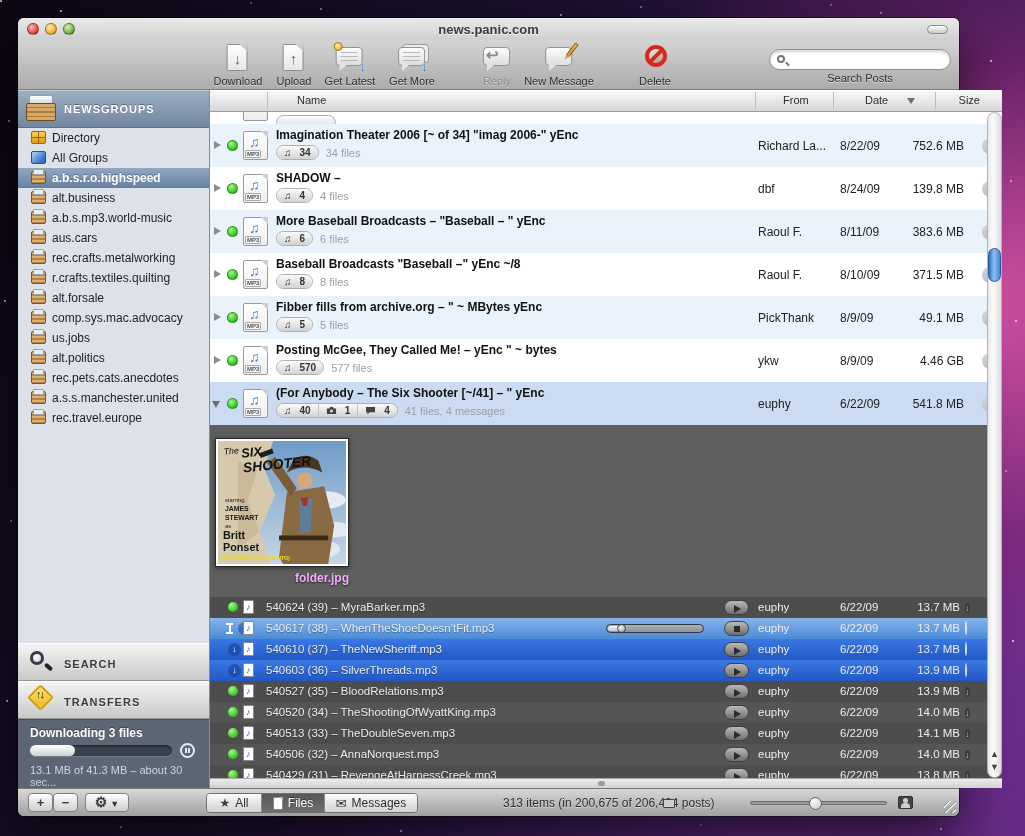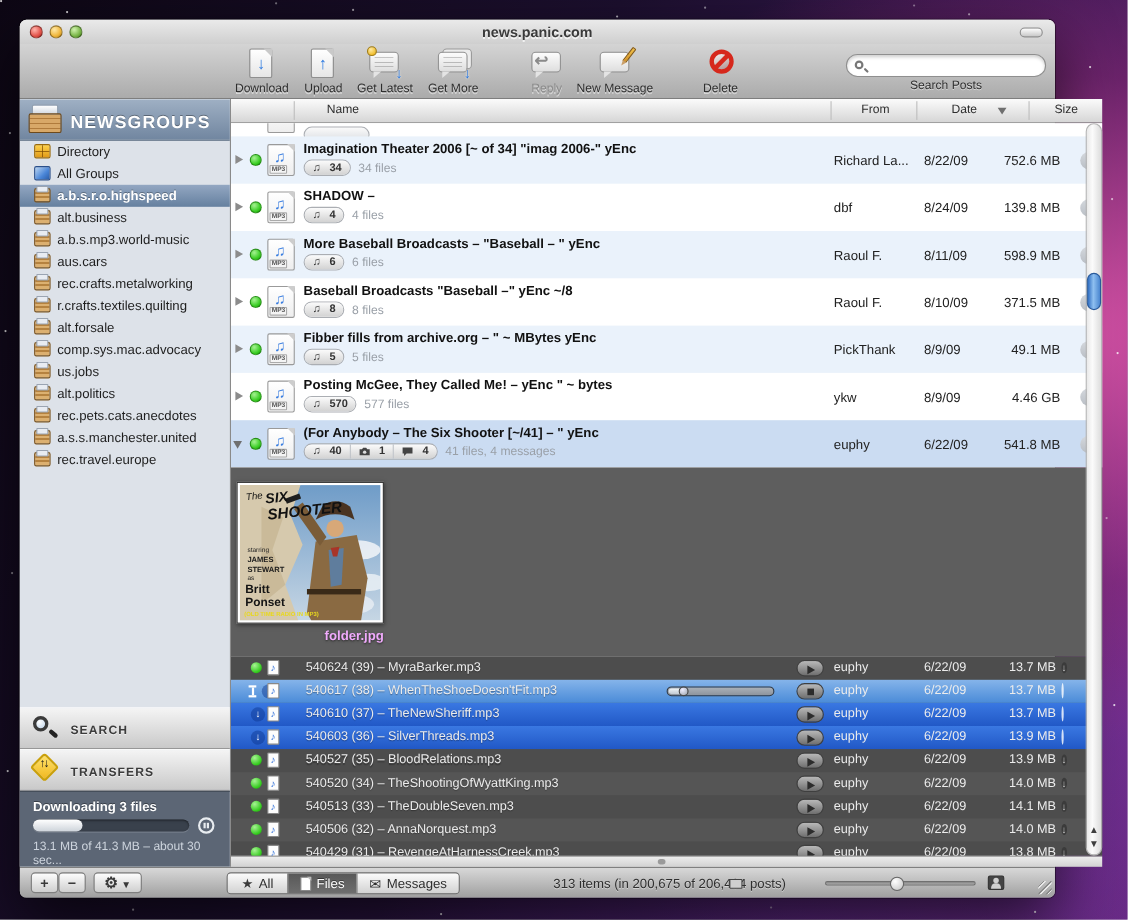--- a/index.html
+++ b/index.html
@@ -51,21 +51,21 @@
 .forbid { position:absolute; left:7px; top:1px; width:22px; height:22px; border-radius:50%; border:4px solid #d6281c; background:linear-gradient(155deg, rgba(255,255,255,.75), rgba(255,180,170,.2) 50%, rgba(120,0,0,.25)); }
 .forbid::after { content:""; position:absolute; left:-1px; top:5px; width:16px; height:4px; background:#d6281c; transform:rotate(-45deg); }
 .searchwrap { position:absolute; right:8px; top:9px; width:182px; }
 .searchfield { width:182px; height:21px; border-radius:11px; background:#fff; border:1px solid #8f8f8f; box-shadow:inset 0 2px 3px rgba(0,0,0,.18); position:relative; }
 .mag { position:absolute; left:7px; top:5px; width:8px; height:8px; border:2px solid #777; border-radius:50%; }
 .mag::after { content:""; position:absolute; left:6px; top:6px; width:5px; height:2px; background:#777; transform:rotate(45deg); border-radius:1px; }
 .searchlabel { text-align:center; margin-top:2px; font-size:11px; color:#2e2e2e; text-shadow:0 1px 0 rgba(255,255,255,.5); }
 
 .sidebar { position:absolute; left:0; top:72px; width:192px; height:698px; background:#dde2e9; border-right:1px solid #8a8a8a; overflow:hidden; }
 .sb-head-news { position:absolute; left:0; top:0; width:100%; height:38px; background:linear-gradient(#9fb0c4,#7186a0); border-bottom:1px solid #5f7086; box-shadow:inset 0 1px 0 rgba(255,255,255,.35); }
-.sb-head-news .hlabel { position:absolute; left:46px; top:13px; font-size:16px; font-weight:bold; letter-spacing:1px; color:#fff; text-shadow:0 -1px 0 rgba(0,0,0,.35); }
+.sb-head-news .hlabel { position:absolute; left:46px; top:13px; font-size:11px; font-weight:bold; letter-spacing:1px; color:#fff; text-shadow:0 -1px 0 rgba(0,0,0,.35); }
 .crate { position:absolute; left:8px; top:5px; width:30px; height:26px; }
 .crate .papers { position:absolute; left:3px; top:0; width:24px; height:10px; background:linear-gradient(#fff,#cfd6df); border:1px solid #93a0b0; border-radius:2px; }
 .crate .box { position:absolute; left:0; bottom:0; width:30px; height:18px; background:repeating-linear-gradient(#d8a868 0 3px, #b07b3c 3px 4.5px); border:1px solid #6e4a1c; border-radius:2px; }
 .sb-items { position:absolute; left:0; top:38px; width:100%; }
 .sb-item { position:relative; height:20px; line-height:20px; padding-left:34px; font-size:12px; color:#1e1e1e; white-space:nowrap; }
 .sb-item.sel { background:linear-gradient(#93a7c2,#647f a3); background:linear-gradient(#93a7c2,#65809f); color:#fff; font-weight:bold; text-shadow:0 -1px 0 rgba(0,0,0,.3); }
 .sb-ic { position:absolute; left:13px; top:3px; width:15px; height:13px; border-radius:2px; }
 .sb-ic.directory-icon { background:linear-gradient(#ffd24a,#e09a18); border:1px solid #9a6a0a;
   background-image:linear-gradient(90deg, transparent 0 6px, rgba(120,70,0,.7) 6px 7px, transparent 7px), linear-gradient(transparent 0 5px, rgba(120,70,0,.7) 5px 6px, transparent 6px), linear-gradient(#ffd24a,#e09a18); }
 .sb-ic.all-groups-icon { background:linear-gradient(135deg,#bcd6f2,#4a86d8 60%,#2a5ca8); border:1px solid #2a4f8a; }
@@ -130,21 +130,21 @@
 .file-row.sel-light { background:linear-gradient(#85b4ea,#4a8bd8); }
 .file-row.sel-dark { background:linear-gradient(#3a78e2,#2158c6); }
 .fr-status { position:absolute; left:16px; top:4px; width:30px; height:13px; }
 .fr-gdot { position:absolute; left:2px; top:1px; width:10px; height:10px; border-radius:50%; background:radial-gradient(circle at 35% 30%, #a8f295, #35cc1f 65%, #1d8c0e); }
 .ibeam { position:absolute; left:0px; top:1px; width:7px; height:11px; border-top:2px solid #fff; border-bottom:2px solid #fff; }
 .ibeam::before { content:""; position:absolute; left:2.5px; top:0px; width:2px; height:7px; background:#fff; }
 .fr-down { position:absolute; left:12px; top:0px; width:13px; height:13px; border-radius:50%; background:rgba(10,50,140,.45); color:#fff; font-size:9px; font-weight:bold; text-align:center; line-height:13px; }
 .fr-down.solo { left:2px; }
 .fr-doc { position:absolute; left:33px; top:3px; width:11px; height:14px; background:#fdfdfd; border-radius:1px; border:1px solid #888; }
 .fr-doc::before { content:"♪"; position:absolute; left:2px; top:1px; font-size:9px; color:#2a6cd8; }
-.fr-name { position:absolute; left:56px; top:0; height:21px; line-height:21px; white-space:nowrap; text-shadow:0 1px 1px rgba(0,0,0,.35);margin-left:12px; }
+.fr-name { position:absolute; left:56px; top:0; height:21px; line-height:21px; white-space:nowrap; text-shadow:0 1px 1px rgba(0,0,0,.35); }
 .fr-oval { position:absolute; left:514px; top:3px; width:25px; height:15px; border-radius:8px; background:linear-gradient(#b9b9b9,#6e6e6e); border:1px solid #3f3f3f; }
 .fr-oval .ply { position:absolute; left:9px; top:3.5px; border-style:solid; border-width:4px 0 4px 7px; border-color:transparent transparent transparent #2c2c2c; }
 .fr-oval .stp { position:absolute; left:8.5px; top:4px; width:6px; height:6px; background:#2c2c2c; }
 .fr-slider { position:absolute; left:396px; top:6px; width:98px; height:9px; border-radius:5px; background:linear-gradient(#aab0b8,#8d949d); border:1px solid #323840; }
 .fr-slider .fill { position:absolute; left:1px; top:1px; height:5px; border-radius:3px; background:linear-gradient(#eef2f6,#c2cad2); }
 .fr-slider .knob { position:absolute; top:-1px; width:9px; height:9px; border-radius:50%; background:radial-gradient(circle at 35% 30%, #eef, #9aa2ac); border:1px solid #444; }
 .fr-from { position:absolute; left:548px; top:0; line-height:21px; }
 .fr-date { position:absolute; left:630px; top:0; line-height:21px; }
 .fr-size { position:absolute; right:42px; top:0; line-height:21px; }
 .fr-tail { position:absolute; right:24px; top:4px; width:13px; height:13px; }
@@ -384,21 +384,21 @@
                   <span class="seg">
                     <span class="g-music">♫</span>
                     <span>6</span>
                   </span>
                 </span>
                 <span class="pr-files">6 files</span>
               </div>
             </div>
             <div class="col-from">Raoul F.</div>
             <div class="col-date">8/11/09</div>
-            <div class="col-size">598.9 MB</div>
+            <div class="col-size">383.6 MB</div>
             <div class="dlcirc">↓</div>
           </div>
           <div class="post-row">
             <span class="tri"></span>
             <span class="gdot"></span>
             <div class="mp3ic">
               <span class="mp3tag">MP3</span>
             </div>
             <div class="pr-text">
               <div class="pr-title">Baseball Broadcasts "Baseball –" yEnc ~/8</div>

